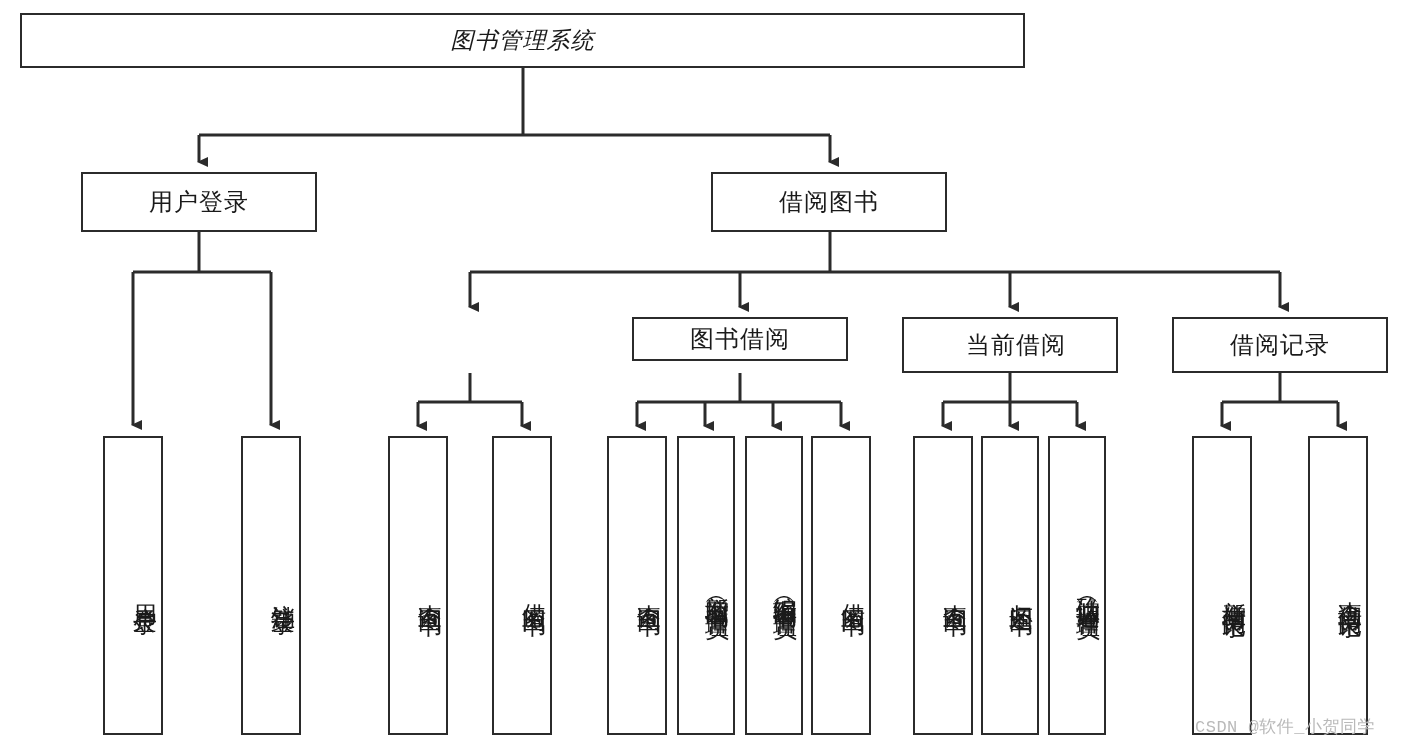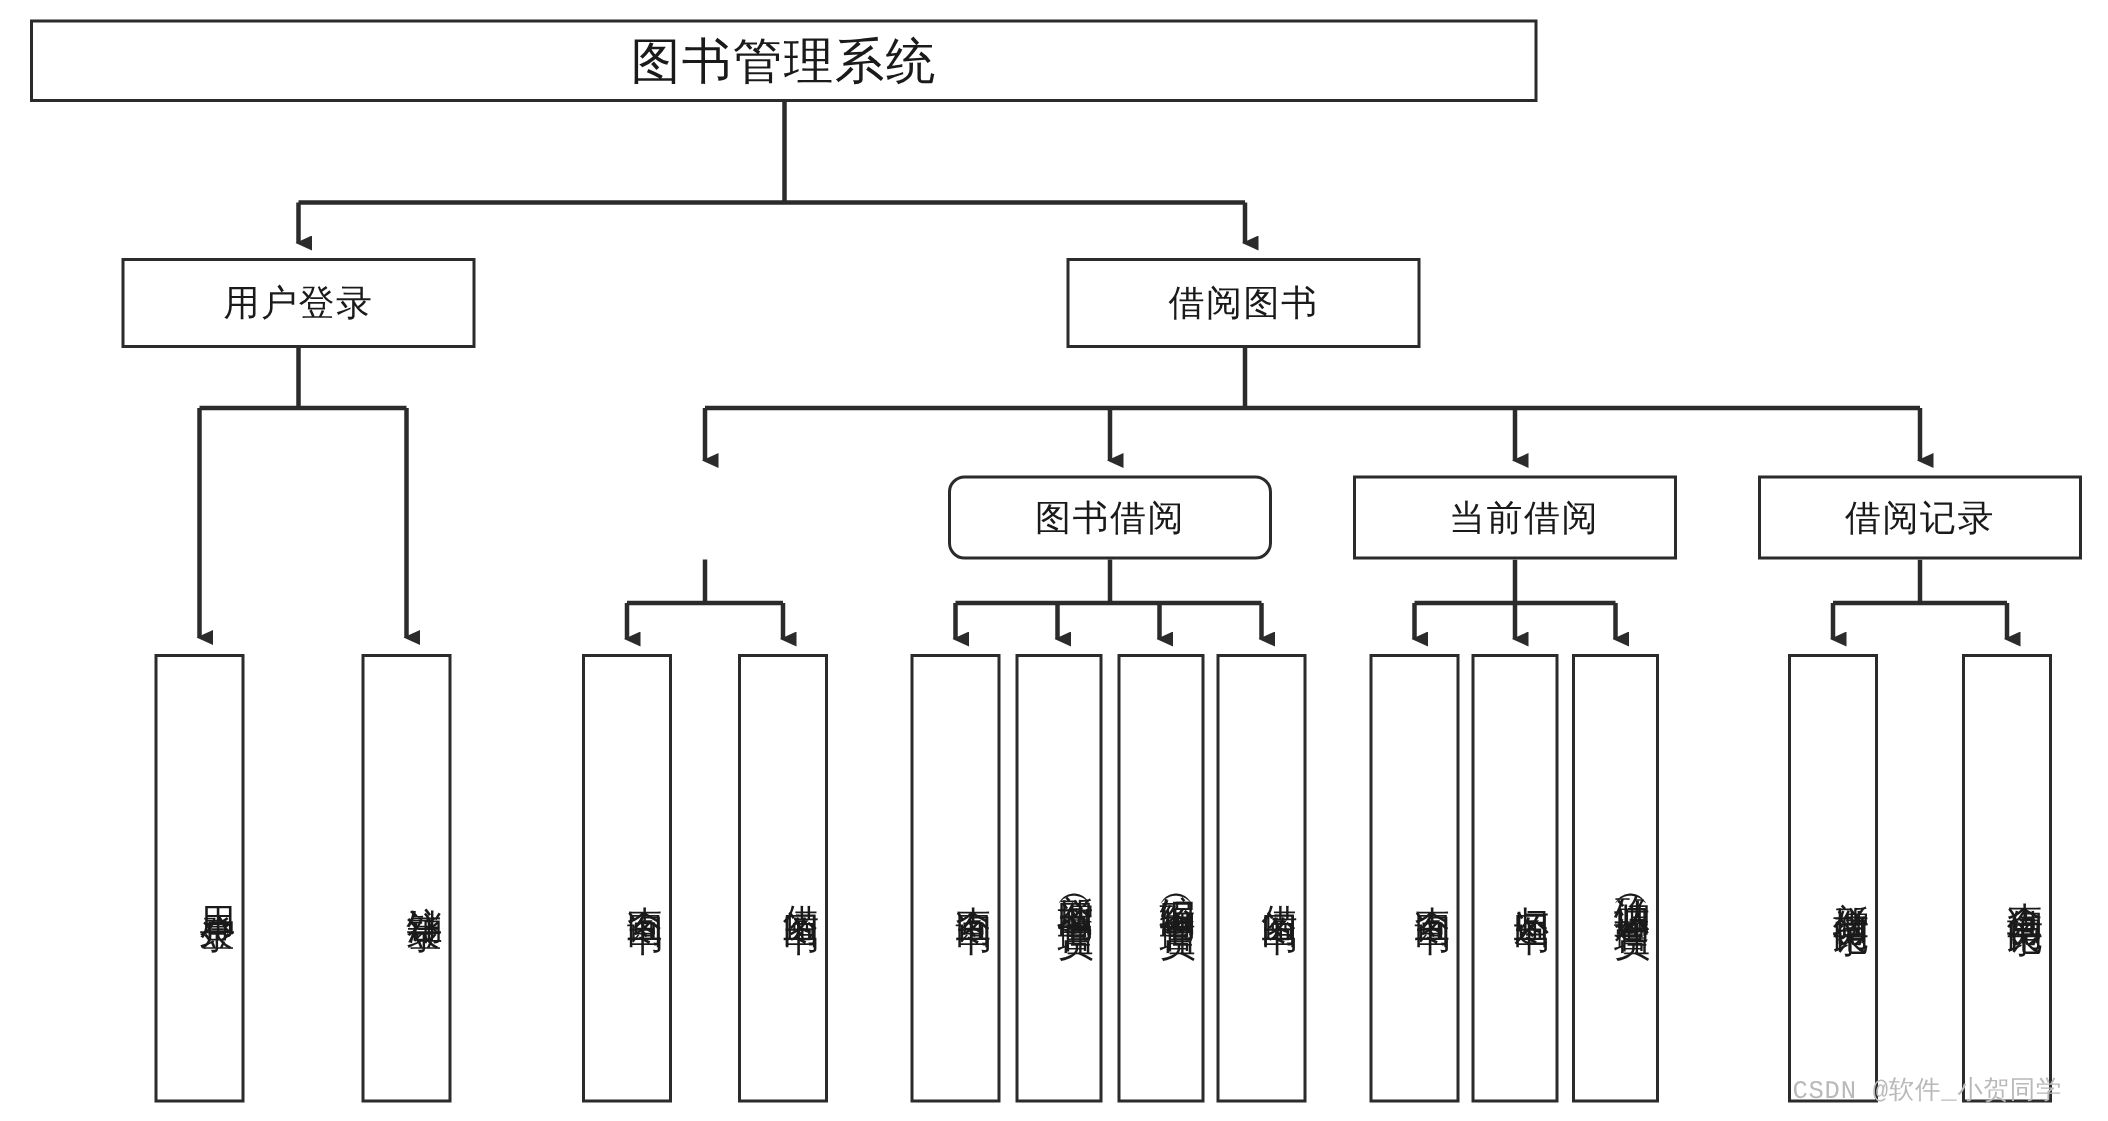--- a/index.html
+++ b/index.html
@@ -35,21 +35,22 @@
     align-items: center;
     justify-content: center;
     text-align: center;
   }
   .node.horiz {
     font-size: 24px;
     letter-spacing: 1px;
     line-height: 1.2;
   }
   .node.root {
-    font-size: 33px;
+    font-size: 23px;
+    font-style: italic;
   }
   .node.vert {
     writing-mode: vertical-rl;
     text-orientation: upright;
     font-size: 24px;
     letter-spacing: 3px;
     padding-top: 10px;
     align-items: flex-start;
     justify-content: center;
   }
@@ -128,21 +129,21 @@
 
   <div class="node horiz" style="left:81px; top:172px; width:236px; height:60px;">
     <span>用户登录</span>
   </div>
 
   <div class="node horiz" style="left:711px; top:172px; width:236px; height:60px;">
     <span>借阅图书</span>
   </div>
 
 
-  <div class="node horiz" style="left:632px; top:317px; width:216px; height:56px;border-radius:11px;">
+  <div class="node horiz" style="left:632px; top:317px; width:216px; height:44px;">
     <span>图书借阅</span>
   </div>
 
   <div class="node horiz" style="left:902px; top:317px; width:216px; height:56px;padding-left:12px;">
     <span>当前借阅</span>
   </div>
 
   <div class="node horiz" style="left:1172px; top:317px; width:216px; height:56px;align-items:center;">
     <span>借阅记录</span>
   </div>

